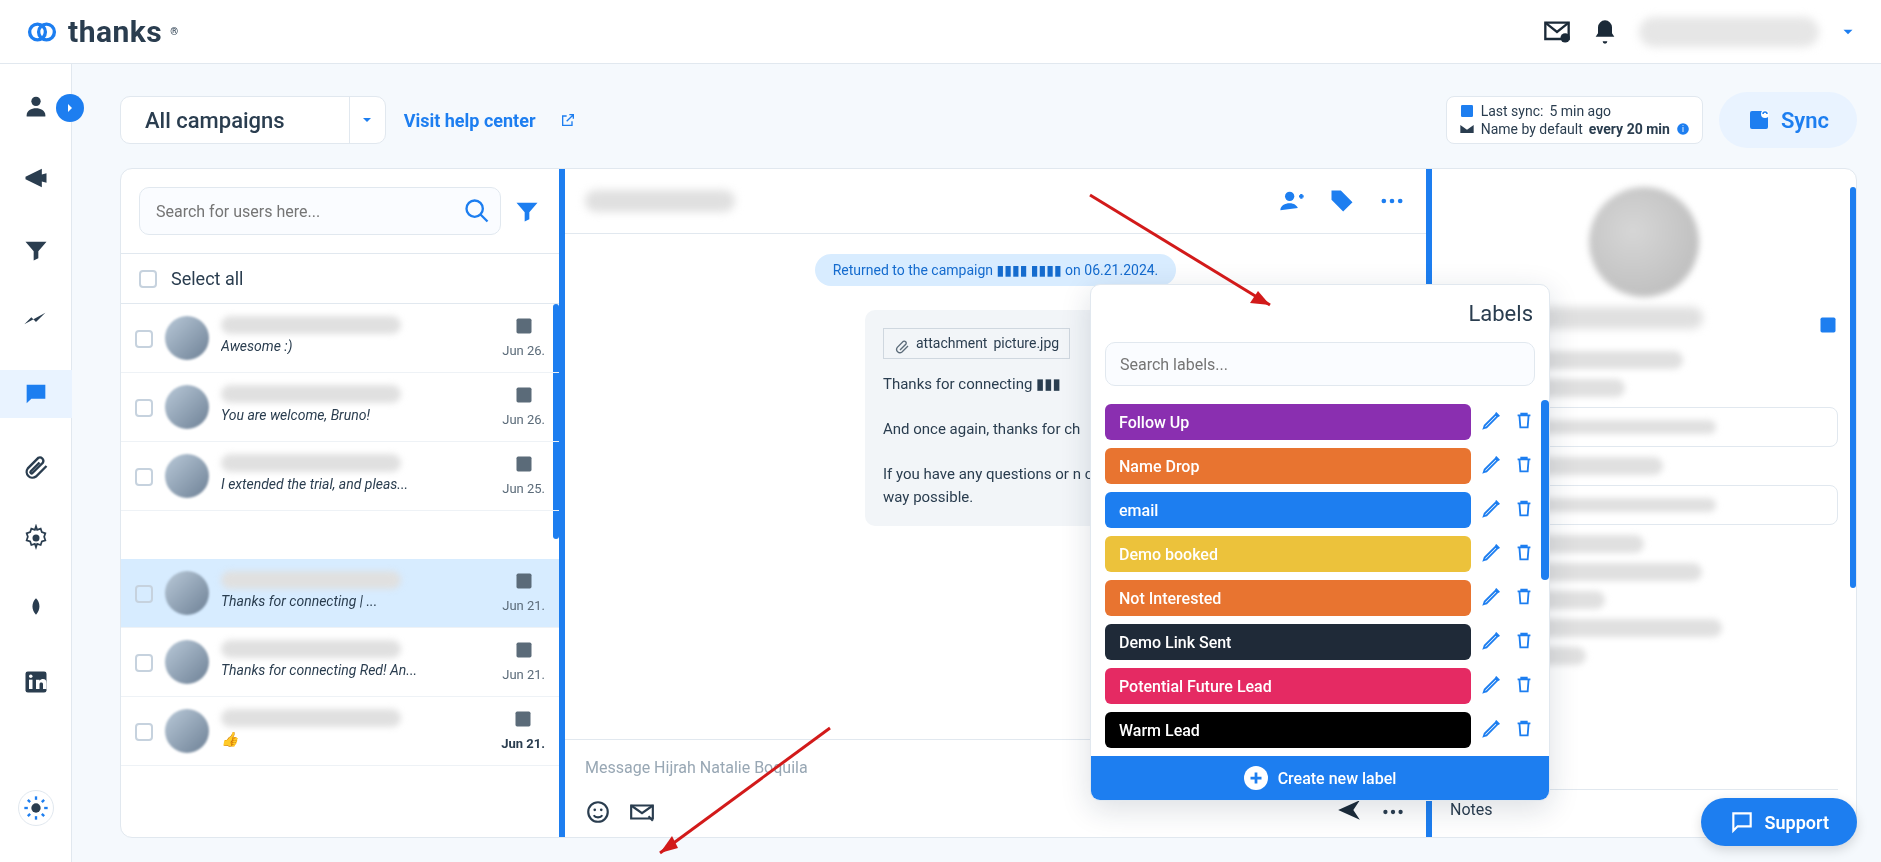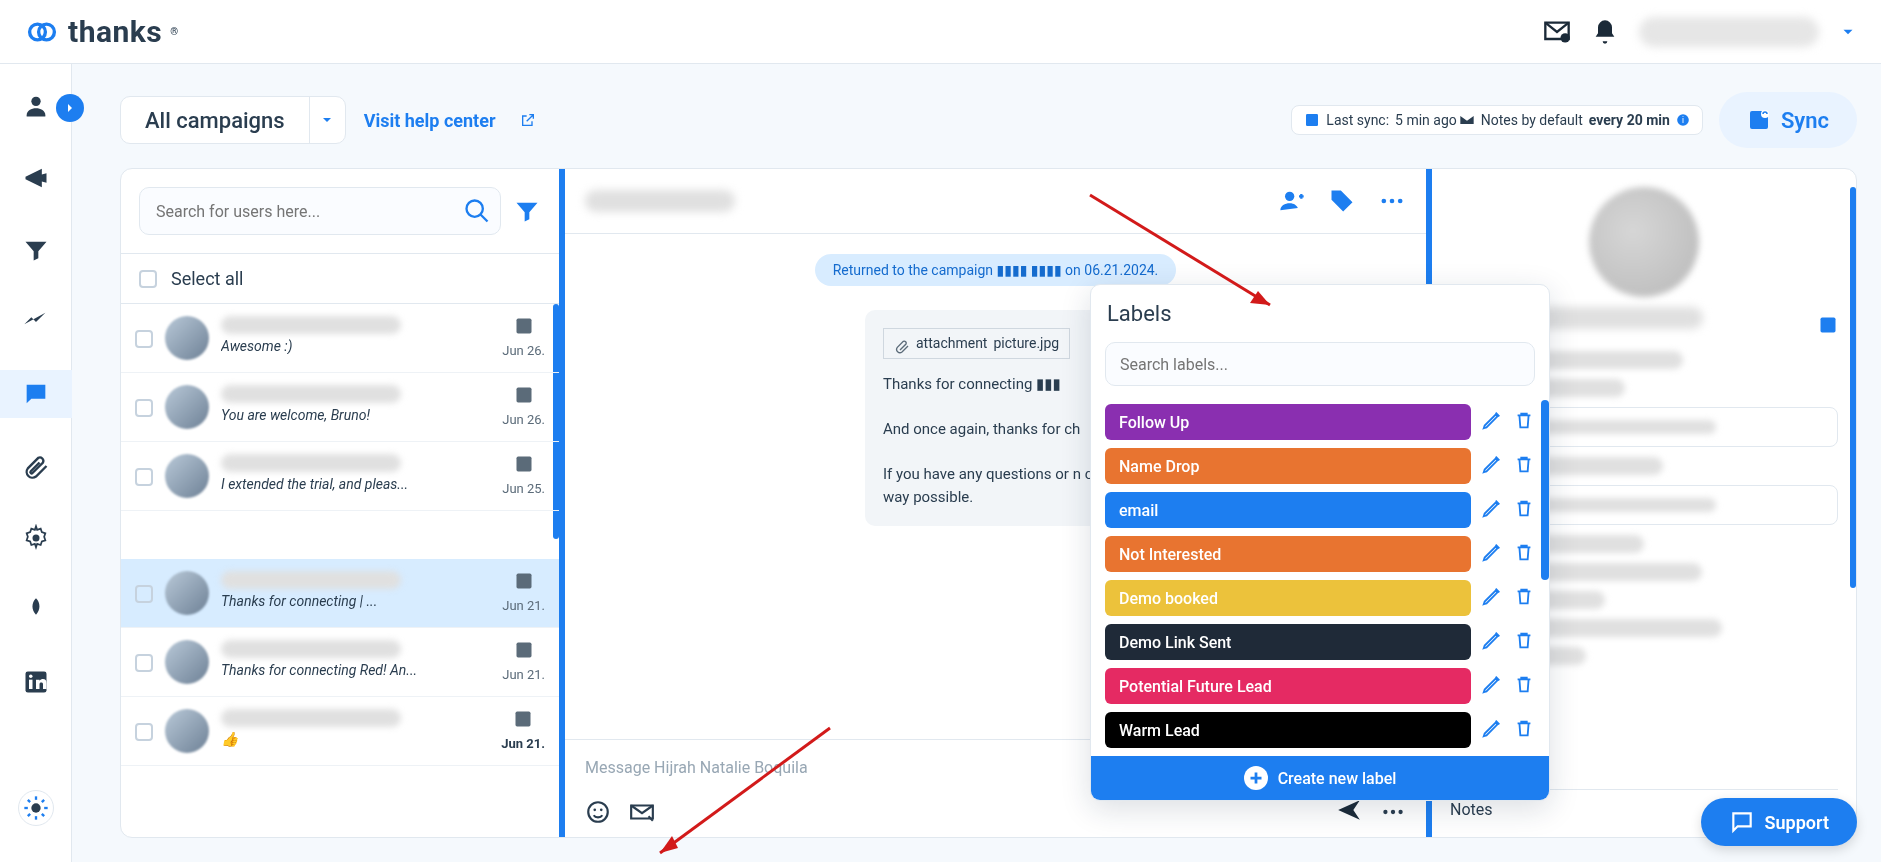--- a/index.html
+++ b/index.html
@@ -32,27 +32,27 @@
   .rail-item.active{background:var(--blue-light);}
   .rail-item.active svg{fill:var(--blue);}
   .rail-expand{position:absolute;left:56px;top:30px;width:28px;height:28px;border-radius:50%;background:var(--blue);display:flex;align-items:center;justify-content:center;cursor:pointer;}
   .rail-expand svg{width:16px;height:16px;fill:#fff;}
   .rail-bottom{margin-top:auto;margin-bottom:12px;}
   .theme-toggle{width:36px;height:36px;border-radius:50%;background:#fff;border:1px solid var(--border);display:flex;align-items:center;justify-content:center;}
 
   
   .main{position:absolute;left:72px;right:0;top:64px;bottom:0;padding:28px 24px 0 48px;}
   .toolbar{display:flex;align-items:center;gap:18px;margin-bottom:20px;}
-  .campaign-select{background:#fff;border:1px solid var(--border);border-radius:10px;height:48px;display:flex;align-items:center;}
+  .campaign-select{background:#fff;border:1px solid var(--border);border-radius:10px;height:48px;display:flex;align-items:center;gap:40px;}
   .campaign-select .sel-text{padding:0 24px;font-size:22px;color:#2a3d4f;font-weight:500;}
   .campaign-select .sel-arrow{width:36px;height:48px;border-left:1px solid var(--border);display:flex;align-items:center;justify-content:center;}
   .help-link{color:var(--blue);font-size:18px;font-weight:700;display:flex;align-items:center;gap:24px;cursor:pointer;}
 
   .toolbar-right{margin-left:auto;display:flex;align-items:center;gap:16px;}
-  .sync-info{background:#fff;border:1px solid var(--border);border-radius:8px;padding:6px 12px;font-size:14px;color:#2a3d4f;display:flex;flex-direction:row;gap:2px;}
+  .sync-info{background:#fff;border:1px solid var(--border);border-radius:8px;padding:6px 12px;font-size:14px;color:#2a3d4f;display:flex;flex-direction:column;gap:2px;}
   .sync-info .row-s{display:flex;align-items:center;gap:6px;white-space:nowrap;}
   .sync-btn{background:var(--blue-light);color:var(--blue);border:none;border-radius:28px;height:56px;padding:0 28px;font-size:22px;font-weight:600;display:flex;align-items:center;gap:10px;cursor:pointer;}
   .sync-btn svg{width:24px;height:24px;fill:var(--blue);}
 
   
   .cols{display:flex;gap:0;height:calc(100% - 100px);background:#fff;border-radius:12px;border:1px solid var(--border);overflow:hidden;}
   .col{border-right:6px solid var(--blue);}
   .col:last-child{border-right:0;}
 
   
@@ -103,21 +103,21 @@
   .pf-section{display:flex;flex-direction:column;gap:10px;margin-top:8px;}
   .pf-li{width:20px;height:20px;fill:var(--blue);margin-left:auto;}
   .pf-row{border:1px solid var(--border);border-radius:8px;height:40px;display:flex;align-items:center;padding:0 12px;position:relative;}
   .pf-row .blur{width:70%;height:14px;background:#e0e0e0;border-radius:8px;filter:blur(3px);}
   .pf-notes{margin-top:auto;font-size:16px;color:#2a3d4f;border-top:1px solid var(--border);padding-top:10px;}
   .profile-scroll{position:absolute;right:0;top:18px;width:6px;height:60%;background:var(--blue);border-radius:3px;}
   .profile{position:relative;}
 
   
   .labels-pop{position:absolute;left:1090px;top:284px;width:460px;background:#fff;border:1px solid var(--border);border-radius:10px;box-shadow:0 8px 30px rgba(20,40,70,.15);z-index:50;overflow:hidden;}
-  .labels-title{text-align:left;font-size:22px;padding:16px;color:#2a3d4f;}
+  .labels-title{text-align:right;font-size:22px;padding:16px;color:#2a3d4f;}
   .labels-body{padding:0 14px 0 14px;position:relative;}
   .labels-search{width:100%;height:44px;border:1px solid var(--border);border-radius:10px;padding:0 14px;font-size:16px;background:#fafcff;margin-bottom:18px;}
   .labels-scroll{position:absolute;right:0;top:58px;width:8px;height:180px;background:var(--blue);border-radius:4px;}
   .label-row{display:flex;align-items:center;gap:10px;margin-bottom:8px;}
   .label-chip{flex:1;height:36px;border-radius:6px;color:#fff;font-size:16px;font-weight:500;display:flex;align-items:center;padding:0 14px;cursor:pointer;}
   .label-act svg{width:22px;height:22px;fill:var(--blue);cursor:pointer;}
   .labels-footer{background:var(--blue);color:#fff;height:44px;display:flex;align-items:center;justify-content:center;gap:10px;font-size:16px;font-weight:500;cursor:pointer;}
   .labels-footer svg{width:22px;height:22px;fill:var(--blue);}
   .plus-circle{width:24px;height:24px;border-radius:50%;background:#fff;display:flex;align-items:center;justify-content:center;}
 
@@ -258,21 +258,21 @@
           <svg width="16" height="16" viewBox="0 0 24 24" fill="#1d7ef0">
               <rect x="3" y="3" width="18" height="18" rx="2"></rect>
             </svg>
           <span>Last sync:</span>
           <span>5 min ago</span>
         </div>
         <div class="row-s">
           <svg width="16" height="16" viewBox="0 0 24 24" fill="#2a3d4f">
               <path d="M2 6h20v12H2zM2 6l10 7 10-7"></path>
             </svg>
-          <span>Notes by default</span>
+          <span>Name by default</span>
           <b>every 20 min</b>
           <svg width="14" height="14" viewBox="0 0 24 24" fill="#1d7ef0">
               <circle cx="12" cy="12" r="10"></circle>
               <text x="12" y="17" text-anchor="middle" fill="#fff" font-size="14">i</text>
             </svg>
         </div>
       </div>
       <button class="sync-btn">
         <svg viewBox="0 0 24 24">
             <rect x="3" y="3" width="18" height="18" rx="2"></rect>
@@ -510,30 +510,30 @@
         <div class="label-row">
     <div class="label-chip" style="background:#1d7ef0">email</div>
     <span class="label-act"><svg viewBox="0 0 24 24">
               <path d="M3 21l3-1 12-12-2-2L4 18zM16 4l4 4" fill="none" stroke="#1d7ef0" stroke-width="2"></path>
             </svg></span>
     <span class="label-act"><svg viewBox="0 0 24 24">
               <path d="M5 7h14M9 7V5h6v2M7 7l1 13h8l1-13" fill="none" stroke="#1d7ef0" stroke-width="2"></path>
             </svg></span>
         </div>
         <div class="label-row">
+    <div class="label-chip" style="background:#ecc23b">Demo booked</div>
+    <span class="label-act"><svg viewBox="0 0 24 24">
+              <path d="M3 21l3-1 12-12-2-2L4 18zM16 4l4 4" fill="none" stroke="#1d7ef0" stroke-width="2"></path>
+            </svg></span>
+    <span class="label-act"><svg viewBox="0 0 24 24">
+              <path d="M5 7h14M9 7V5h6v2M7 7l1 13h8l1-13" fill="none" stroke="#1d7ef0" stroke-width="2"></path>
+            </svg></span>
+        </div>
+        <div class="label-row">
     <div class="label-chip" style="background:#e87430">Not Interested</div>
-    <span class="label-act"><svg viewBox="0 0 24 24">
-              <path d="M3 21l3-1 12-12-2-2L4 18zM16 4l4 4" fill="none" stroke="#1d7ef0" stroke-width="2"></path>
-            </svg></span>
-    <span class="label-act"><svg viewBox="0 0 24 24">
-              <path d="M5 7h14M9 7V5h6v2M7 7l1 13h8l1-13" fill="none" stroke="#1d7ef0" stroke-width="2"></path>
-            </svg></span>
-        </div>
-        <div class="label-row">
-    <div class="label-chip" style="background:#ecc23b">Demo booked</div>
     <span class="label-act"><svg viewBox="0 0 24 24">
               <path d="M3 21l3-1 12-12-2-2L4 18zM16 4l4 4" fill="none" stroke="#1d7ef0" stroke-width="2"></path>
             </svg></span>
     <span class="label-act"><svg viewBox="0 0 24 24">
               <path d="M5 7h14M9 7V5h6v2M7 7l1 13h8l1-13" fill="none" stroke="#1d7ef0" stroke-width="2"></path>
             </svg></span>
         </div>
         <div class="label-row">
     <div class="label-chip" style="background:#1f2a38">Demo Link Sent</div>
     <span class="label-act"><svg viewBox="0 0 24 24">

